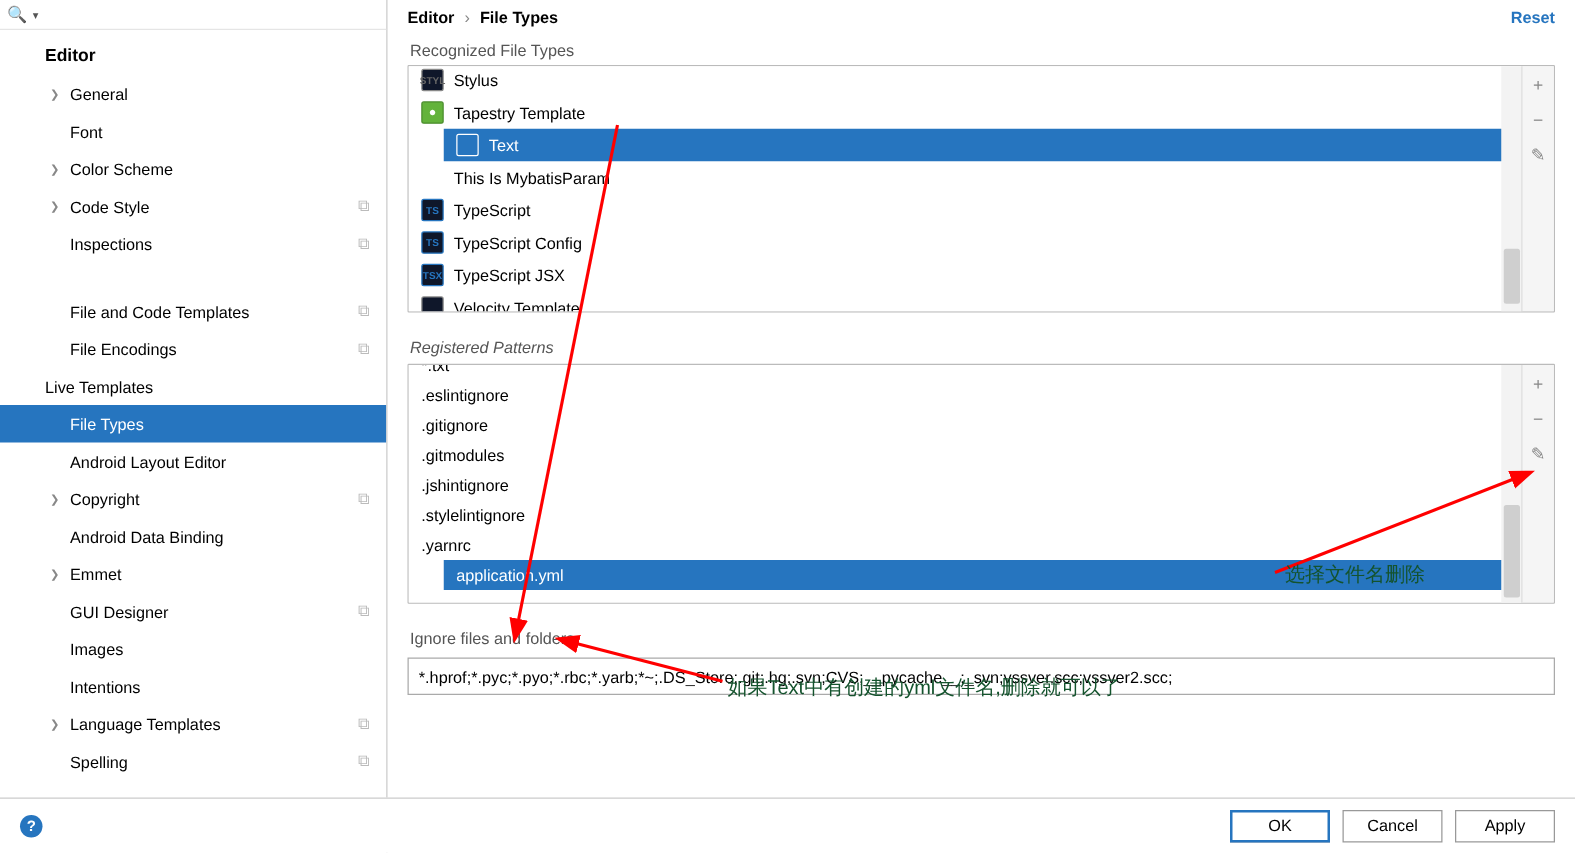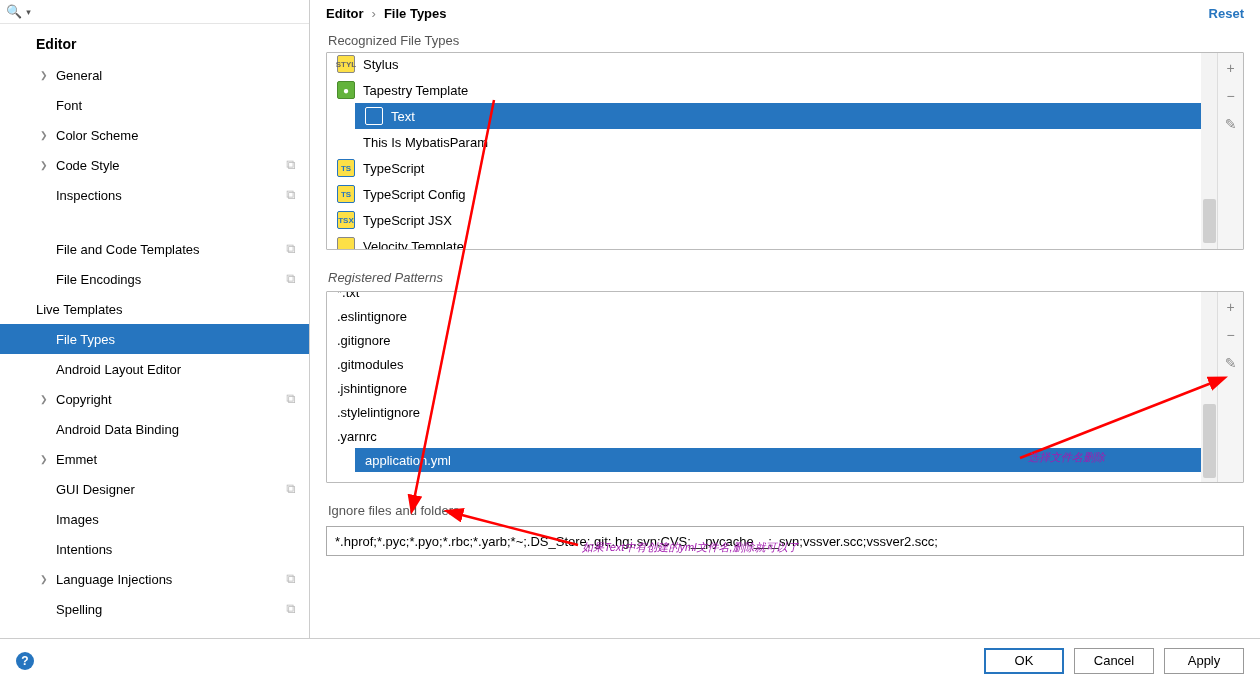--- a/index.html
+++ b/index.html
@@ -26,36 +26,36 @@
   .reset { color:#2675BF; font-weight:600; cursor:pointer; }
   .section-label { font-size:13px; color:#555; padding: 6px 0 4px 2px; }
   .list-frame { position:relative; border:1px solid #bbb; border-radius:1px; }
   .list-frame.types { height: 198px; }
   .list-frame.patterns { height: 192px; margin-top:2px; }
   .list-scroll { position:absolute; left:0; top:0; right:26px; bottom:0; overflow:hidden; background:#fff; }
   .toolbar { position:absolute; right:0; top:0; bottom:0; width:26px; background:#f5f5f5; border-left:1px solid #ddd; display:flex; flex-direction:column; align-items:center; padding-top:6px; gap:10px; }
   .toolbar .tb-btn { width:18px; height:18px; display:flex; align-items:center; justify-content:center; color:#888; cursor:pointer; font-size:14px;}
   .list-row { height:26px; display:flex; align-items:center; padding-left:10px; gap:8px; cursor:pointer; }
   .list-row.selected { background:#2675BF; color:#fff;margin-left:28px; }
-  .file-ico { width:18px; height:18px; display:flex; align-items:center; justify-content:center; font-size:8px; font-weight:bold; border:1px solid #888; border-radius:2px; background:#fde047; color:#666;}
+  .file-ico { width:18px; height:18px; display:flex; align-items:center; justify-content:center; font-size:8px; font-weight:bold; border:1px solid #888; border-radius:2px; background:#0f172a; color:#666;}
   .file-ico.green { background:#63b33b; border-color:#4a8c2c; color:#fff; font-size:10px;}
   .file-ico.ts { color:#2675BF; border-color:#2675BF;}
   .file-ico.txt { background:#2675BF; border-color:#1a5a95; color:#fff;} 
   .inner-scroll { position:absolute; right:26px; top:0; width:16px; height:100%; background:#f3f3f3;}
   .inner-thumb { position:absolute; right:27px; width:13px; background:#cfcfcf; border-radius:2px;}
   .list-frame.types .inner-thumb { top: 146px; height: 44px; }
   .list-frame.patterns .inner-thumb { top: 112px; height: 74px; }
   .ignore-input { width:100%; height:30px; border:1px solid #aaa; padding:0 8px; background:#fff; margin-top:4px; }
   .footer { position:absolute; left:0; right:0; bottom:0; height:44px; border-top:1px solid #ccc; display:flex; align-items:center; justify-content:space-between; padding:0 16px; background:#fff;}
   .help-icon { width:18px; height:18px; border-radius:50%; background:#2675BF; color:#fff; display:flex; align-items:center; justify-content:center; font-size:12px; font-weight:bold; cursor:pointer;}
   .btn-row { display:flex; gap:10px;}
   .btn { width:80px; height:26px; border:1px solid #999; background:#fff; cursor:pointer;}
   .btn.primary { outline:2px solid #2675BF; outline-offset:-2px; }
   
-  .ann { position:absolute; color:#a21caf; font-size:11px; pointer-events:none; z-index:50;font-style:italic; }
+  .ann { position:absolute; color:#14532d; font-size:16px; pointer-events:none; z-index:50; }
 </style>
 </head>
 <body>
 
 <div class="root">
 
   <div class="left-panel">
     <div class="search-row">
       <span class="mag">🔍</span>
         <span class="drop">▾</span>
@@ -129,21 +129,21 @@
           <div class="tree-item" style="padding-left: 56px;">
             <span class="arrow" style="transform: none; font-size: 9px; color: rgb(136, 136, 136);"></span>
             <span>Images</span>
           </div>
           <div class="tree-item" style="padding-left: 56px;">
             <span class="arrow" style="transform: none; font-size: 9px; color: rgb(136, 136, 136);"></span>
             <span>Intentions</span>
           </div>
           <div class="tree-item" style="padding-left: 56px;">
             <span class="arrow" style="transform: none; font-size: 9px; color: rgb(136, 136, 136);">❯</span>
-            <span>Language Injections</span>
+            <span>Language Templates</span>
             <span class="badge-copy">⧉</span>
           </div>
           <div class="tree-item" style="padding-left: 56px;">
             <span class="arrow" style="transform: none; font-size: 9px; color: rgb(136, 136, 136);"></span>
             <span>Spelling</span>
             <span class="badge-copy">⧉</span>
           </div>
         </div>
     </div>
   </div>

